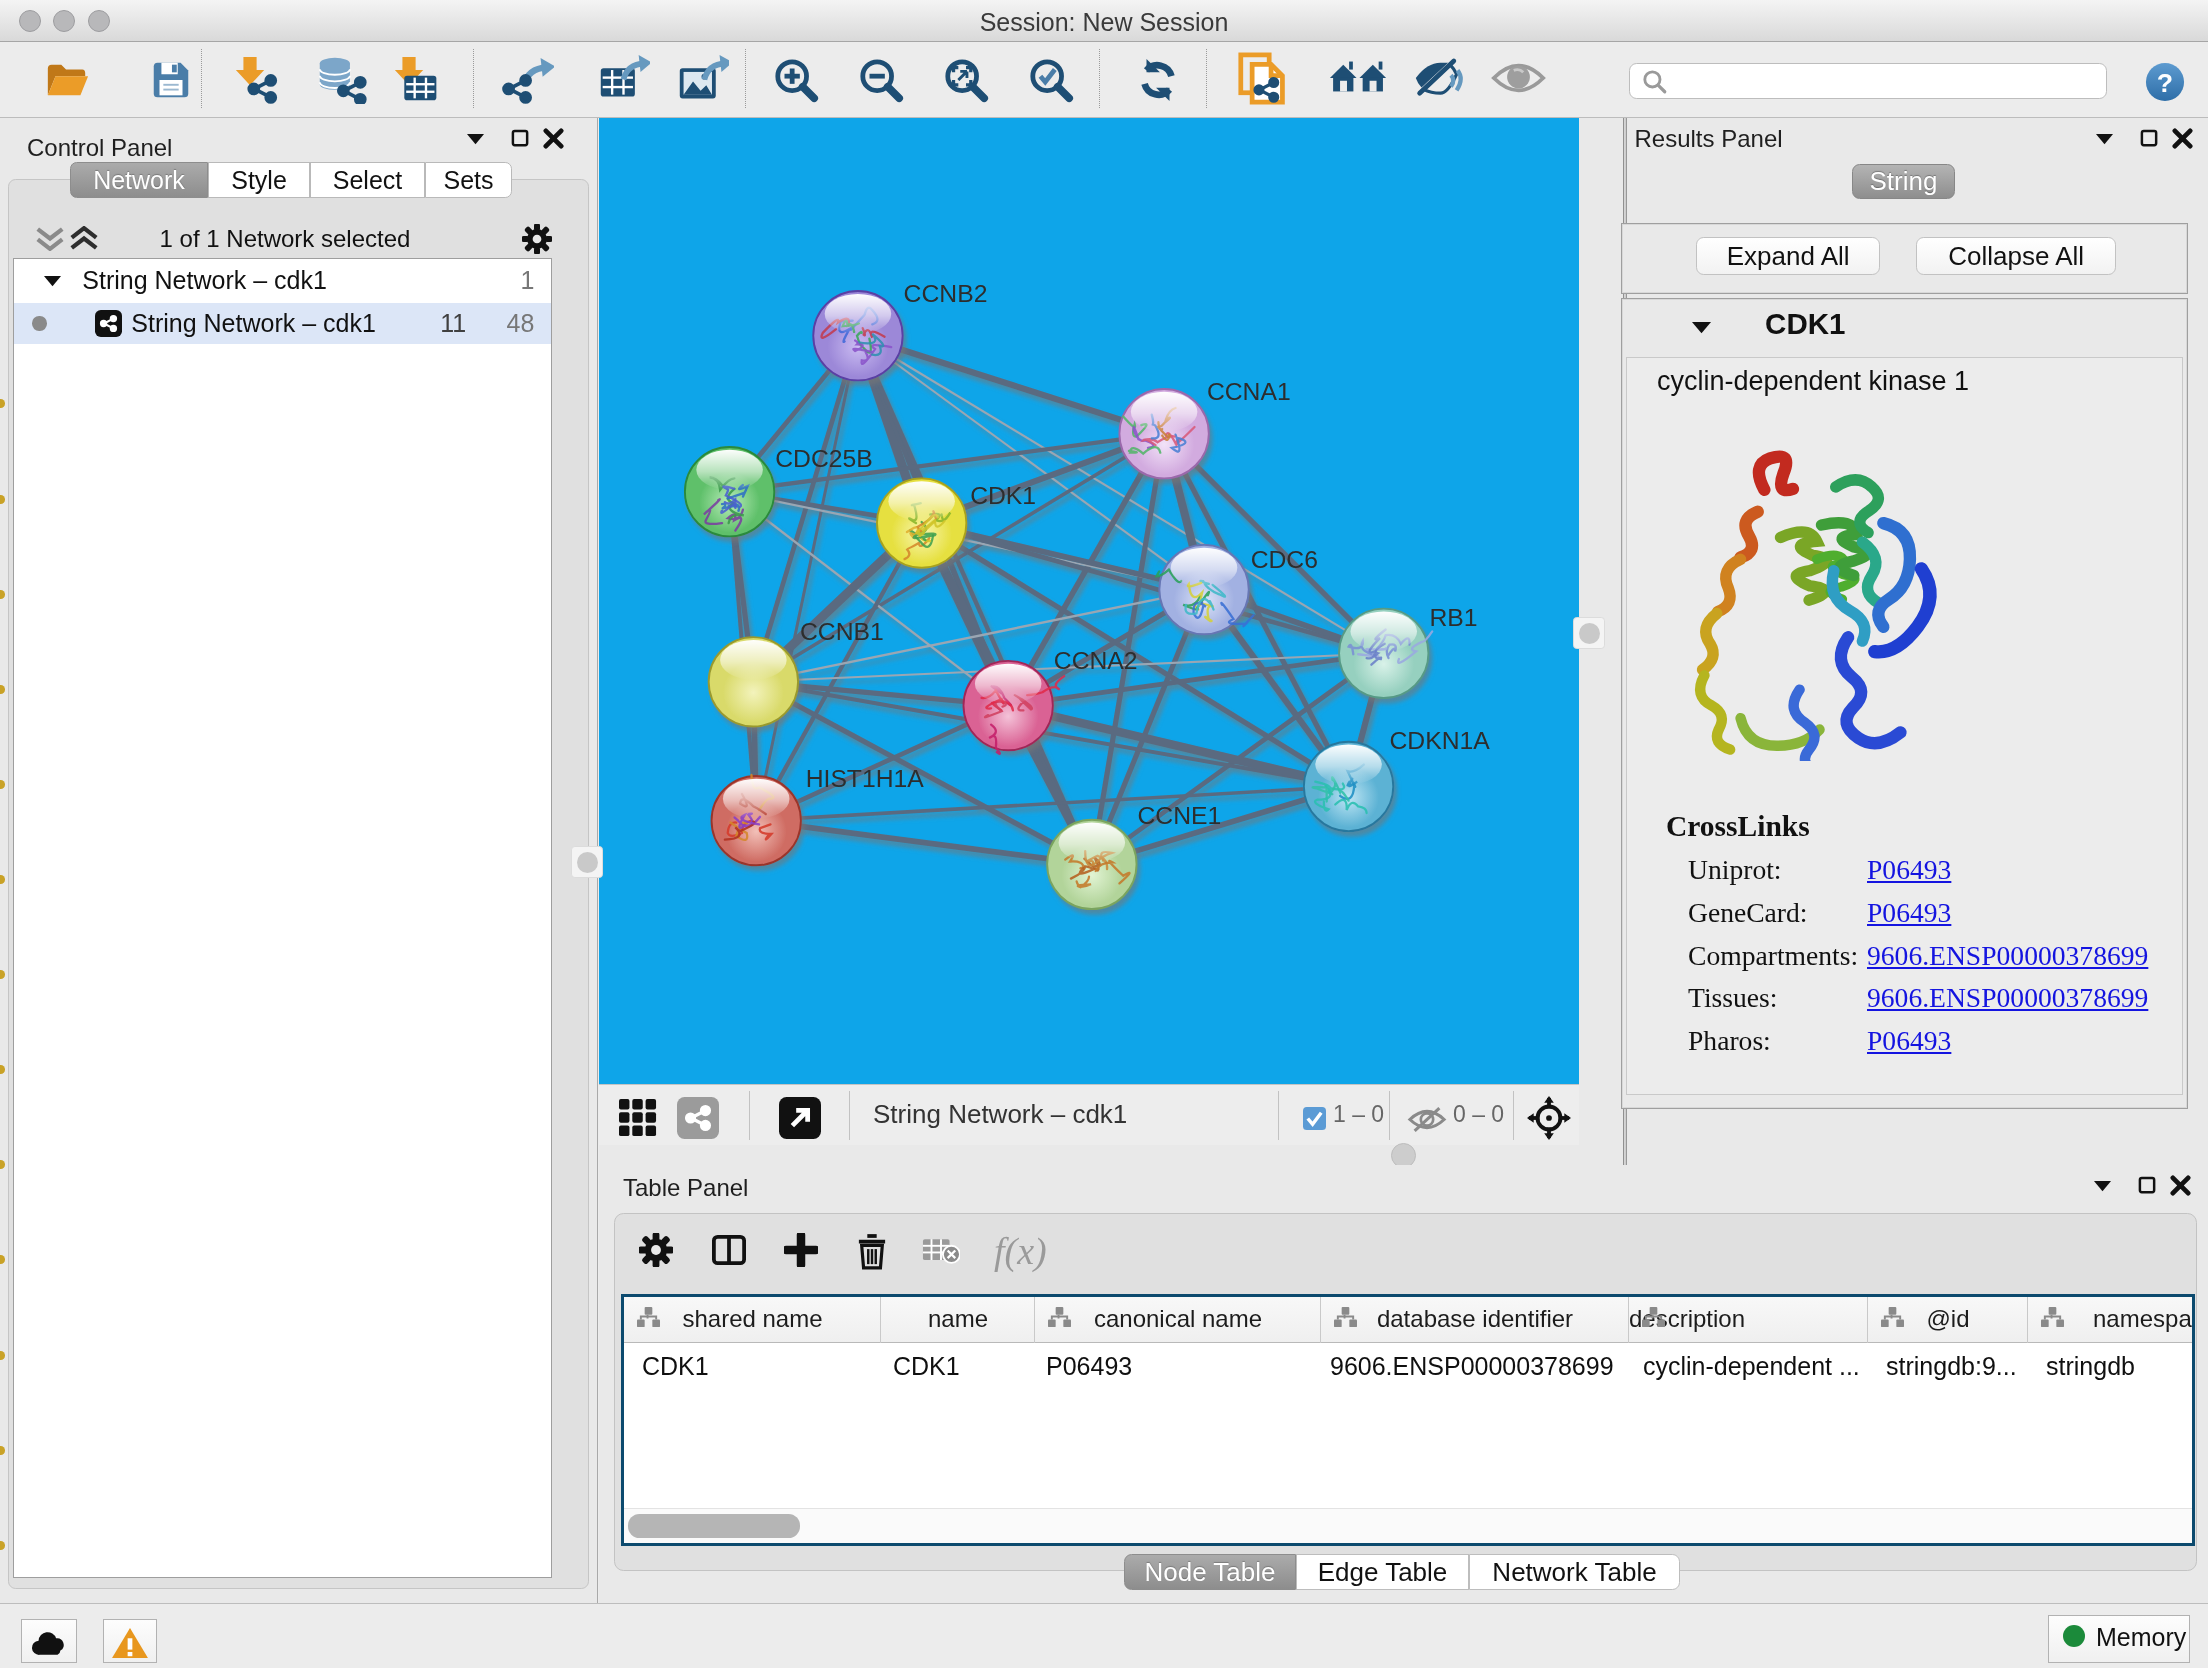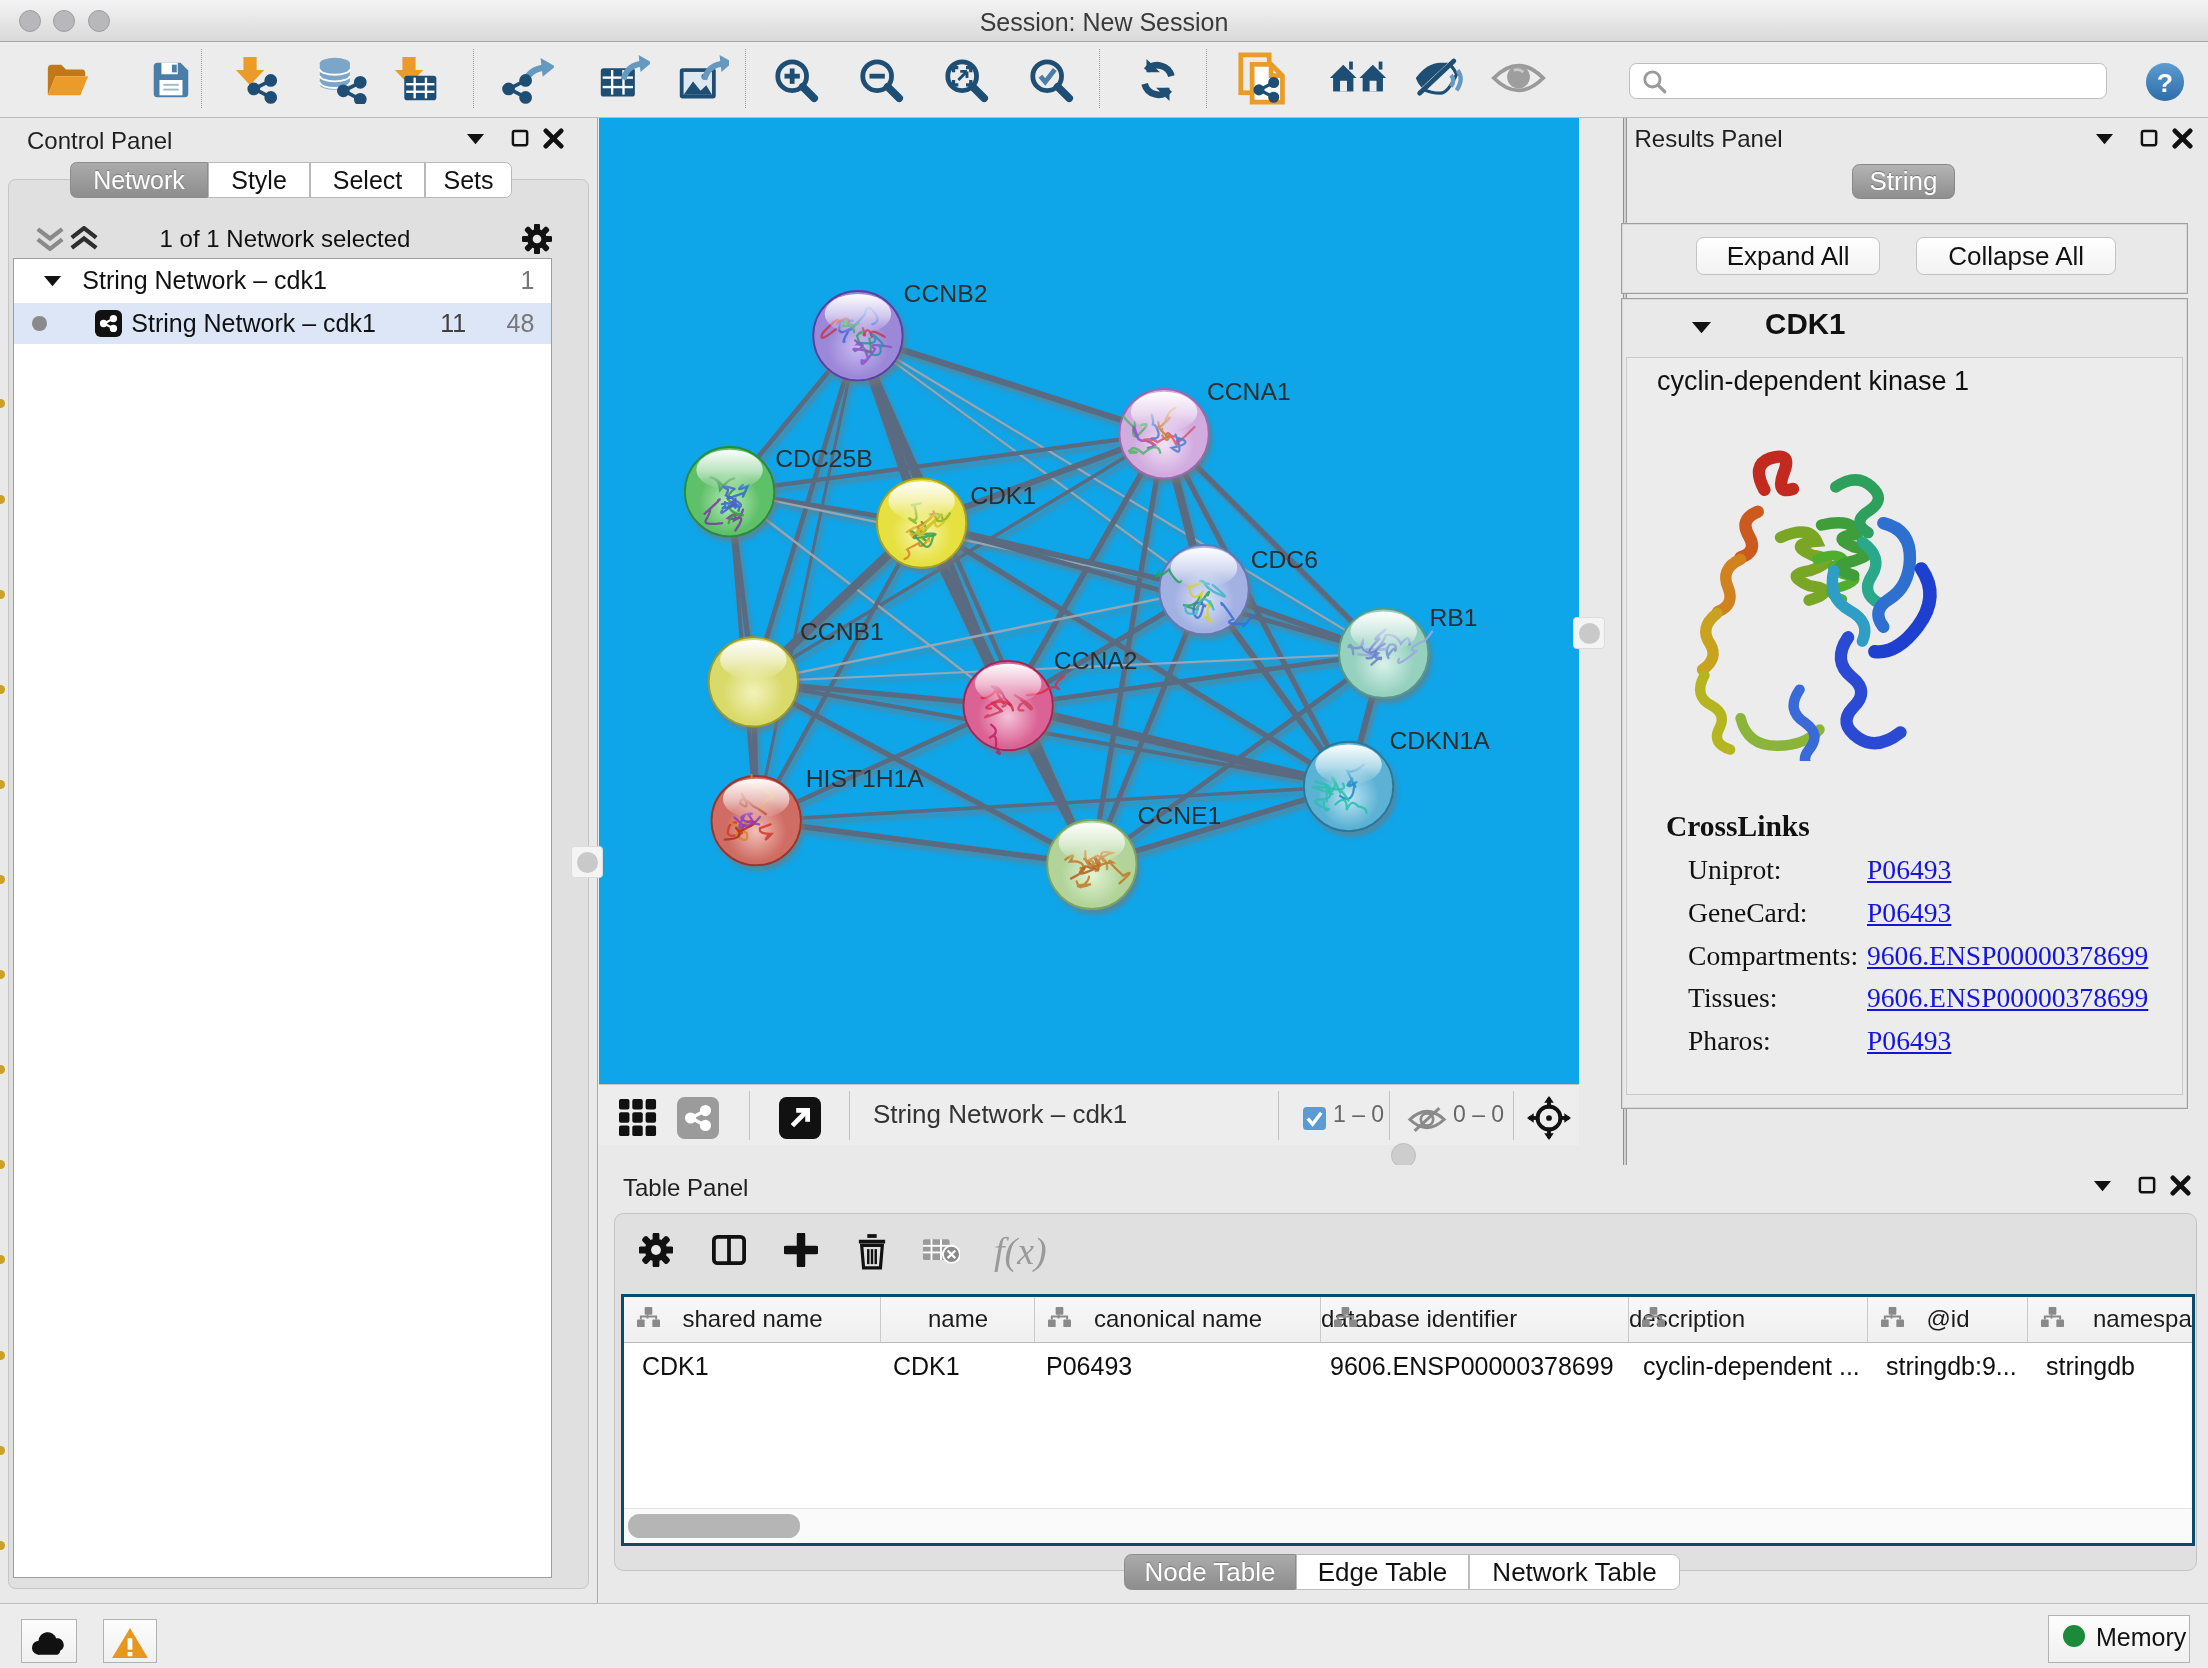--- a/index.html
+++ b/index.html
@@ -204,21 +204,21 @@
       <linearGradient id="helpg" x1="0" y1="0" x2="0" y2="1">
         <stop offset="0" stop-color="#5d9bd0"></stop>
         <stop offset="1" stop-color="#2e6ea8"></stop>
       </linearGradient>
     </defs>
     <circle cx="21" cy="21" r="20" fill="url(#helpg)"></circle>
     <text x="21" y="31" font-size="28" font-weight="bold" fill="#fff" text-anchor="middle" font-family="Liberation Sans">?</text>
   </svg>
 
 <div class="abs ctrl">
-  <div class="abs panel-title" style="left:27px;top:9px">Control Panel</div>
+  <div class="abs panel-title" style="left:27px;top:16px">Control Panel</div>
   <svg class="abs" style="left:466px;top:14.3px" width="19" height="13.3" viewBox="0 0 20 14">
       <path d="M1 2 h18 l-9 11 z" fill="#111"></path>
     </svg>
     <svg class="abs" style="left:511px;top:10.5px" width="19" height="19" viewBox="0 0 20 20">
       <rect x="2" y="2" width="15" height="15" fill="none" stroke="#111" stroke-width="2.6" rx="2"></rect>
     </svg>
     <svg class="abs" style="left:543px;top:9.5px" width="21" height="21" viewBox="0 0 22 22">
       <path d="M3 3 L19 19 M19 3 L3 19" stroke="#111" stroke-width="5" stroke-linecap="round"></path>
     </svg>
   <div class="abs ctrlbody"></div>
@@ -739,21 +739,21 @@
         <div class="abs thcell" style="left:0px;width:257px">
           <div class="abs" style="left:0;top:7.6px;width:257px;text-align:center;font-size:24px">shared name</div>
         </div>
         <div class="abs thcell" style="left:257px;width:154px">
           <div class="abs" style="left:0;top:7.6px;width:154px;text-align:center;font-size:24px">name</div>
         </div>
         <div class="abs thcell" style="left:411px;width:286px">
           <div class="abs" style="left:0;top:7.6px;width:286px;text-align:center;font-size:24px">canonical name</div>
         </div>
         <div class="abs thcell" style="left:697px;width:308px">
-          <div class="abs" style="left:0;top:7.6px;width:308px;font-size:24px">database identifier</div>
+          <div class="abs" style="left:0;top:7.6px;width:308px;text-align:center;font-size:24px">database identifier</div>
         </div>
         <div class="abs thcell" style="left:1005px;width:239px">
           <div class="abs" style="left:0;top:7.6px;width:239px;text-align:left;font-size:24px">description</div>
         </div>
         <div class="abs thcell" style="left:1244px;width:160px">
           <div class="abs" style="left:0;top:7.6px;width:160px;text-align:center;font-size:24px">@id</div>
         </div>
         <div class="abs thcell" style="left:1404px;width:170px">
           <div class="abs" style="left:65px;top:7.6px;font-size:24px;white-space:nowrap">namespace</div>
         </div>

